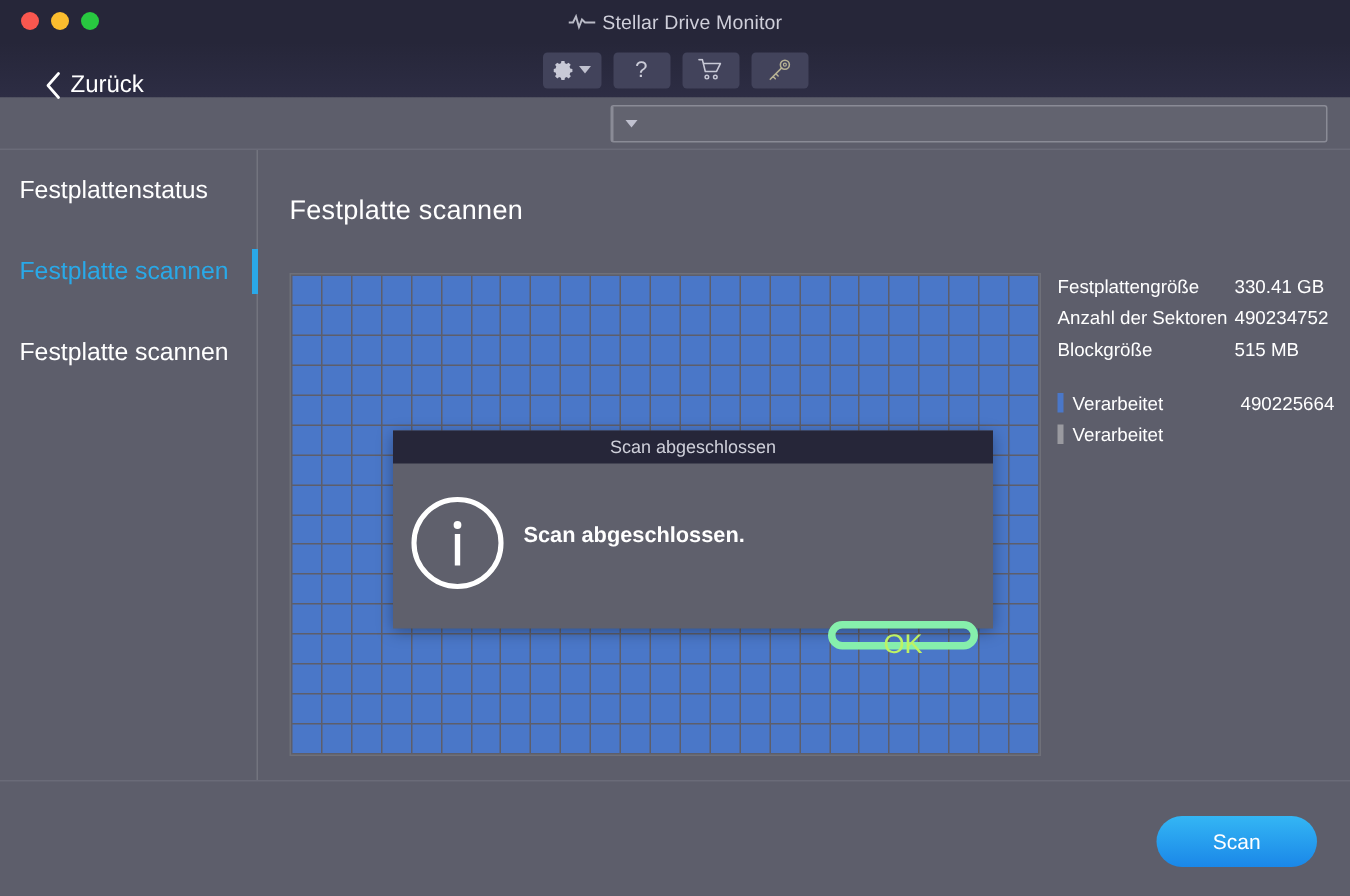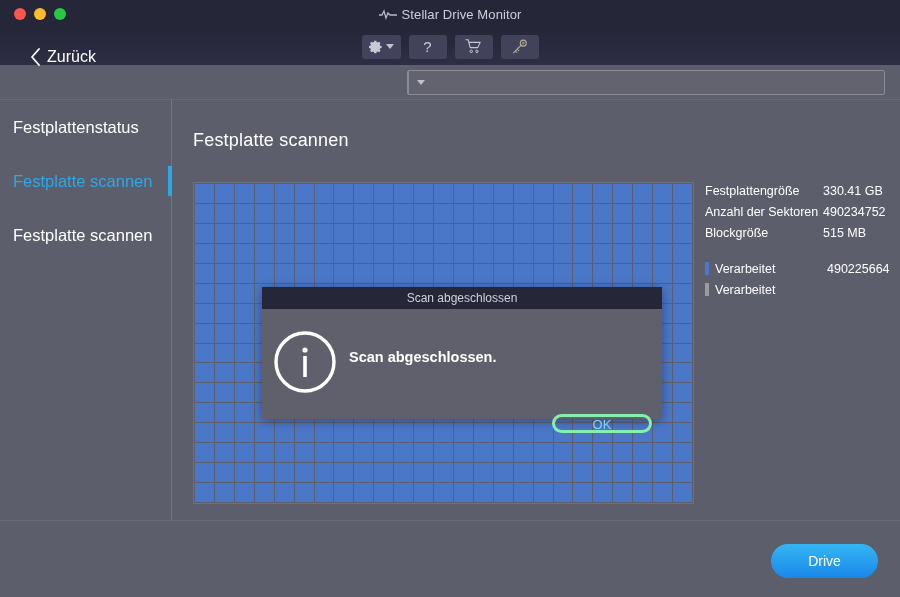--- a/index.html
+++ b/index.html
@@ -163,23 +163,23 @@
   #dialog-body { position:relative; height:114px;text-decoration:underline; }
   #info-icon { position:absolute; left:10px; top:20px; }
   #dialog-message {
     position:absolute; left:87px; top:40px;
     font-size:14.5px; font-weight:bold; color:#ffffff;
   }
   #ok-button {
     position:absolute; left:290px; top:105px;
     width:100px; height:19px;
     background:transparent;
-    border:3px solid #86efac;
+    border:5px solid #86efac;
     border-radius:10px;
-    color:#7dd3fc; font-size:13px;
+    color:#bef264; font-size:18px;
     font-family:"Liberation Sans",sans-serif;
     cursor:pointer;
   }
 </style>
 </head>
 <body>
 
 <div id="titlebar">
   <div id="traffic">
     <div class="light red"></div>
@@ -689,21 +689,21 @@
 
 <div id="bottombar"></div>
 
 <div id="back-link">
   <svg width="11" height="18" viewBox="0 0 11 18">
     <polyline points="9,1 2,9 9,17" fill="none" stroke="#ffffff" stroke-width="1.8" stroke-linecap="round" stroke-linejoin="round"></polyline>
   </svg>
   <span>Zurück</span>
 </div>
 
-<button id="scan-button">Drive</button>
+<button id="scan-button">Scan</button>
 
 <div id="dialog">
   <div id="dialog-titlebar">
     <span id="dialog-title">Scan abgeschlossen</span>
   </div>
   <div id="dialog-body">
     <svg id="info-icon" width="66" height="66" viewBox="0 0 66 66">
       <circle cx="33" cy="33" r="29" fill="none" stroke="#ffffff" stroke-width="3.4"></circle>
       <circle cx="33" cy="21" r="2.6" fill="#ffffff"></circle>
       <rect x="31.2" y="27" width="3.6" height="21" fill="#ffffff"></rect>

